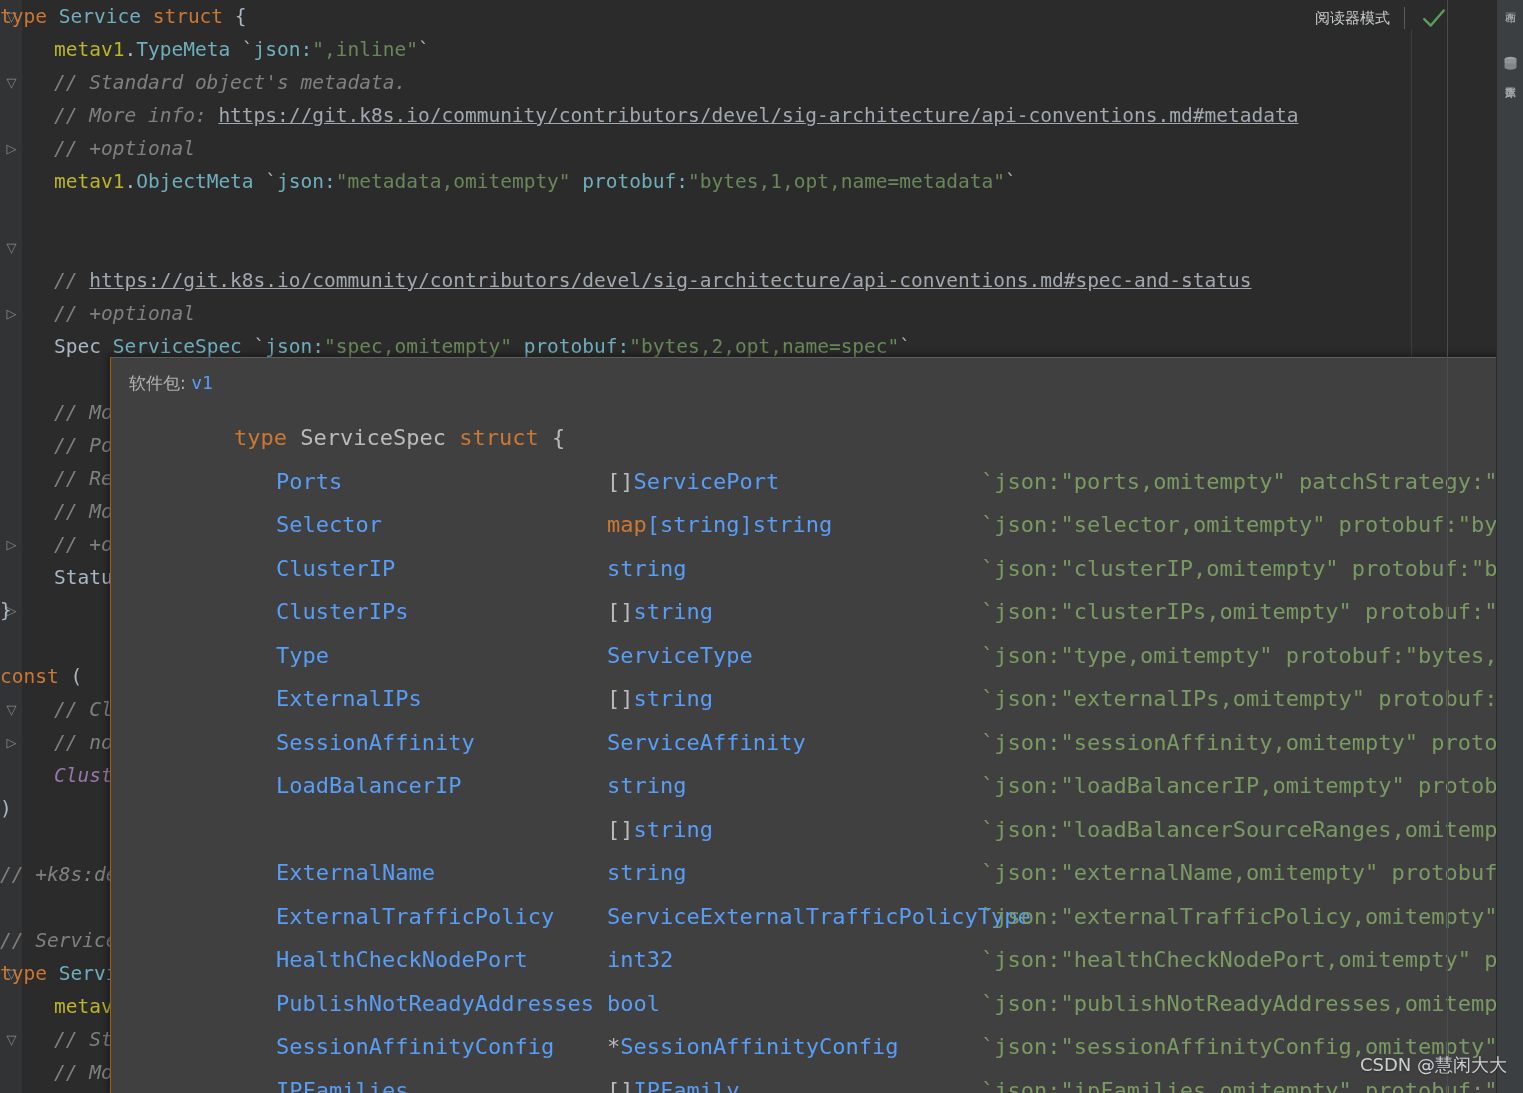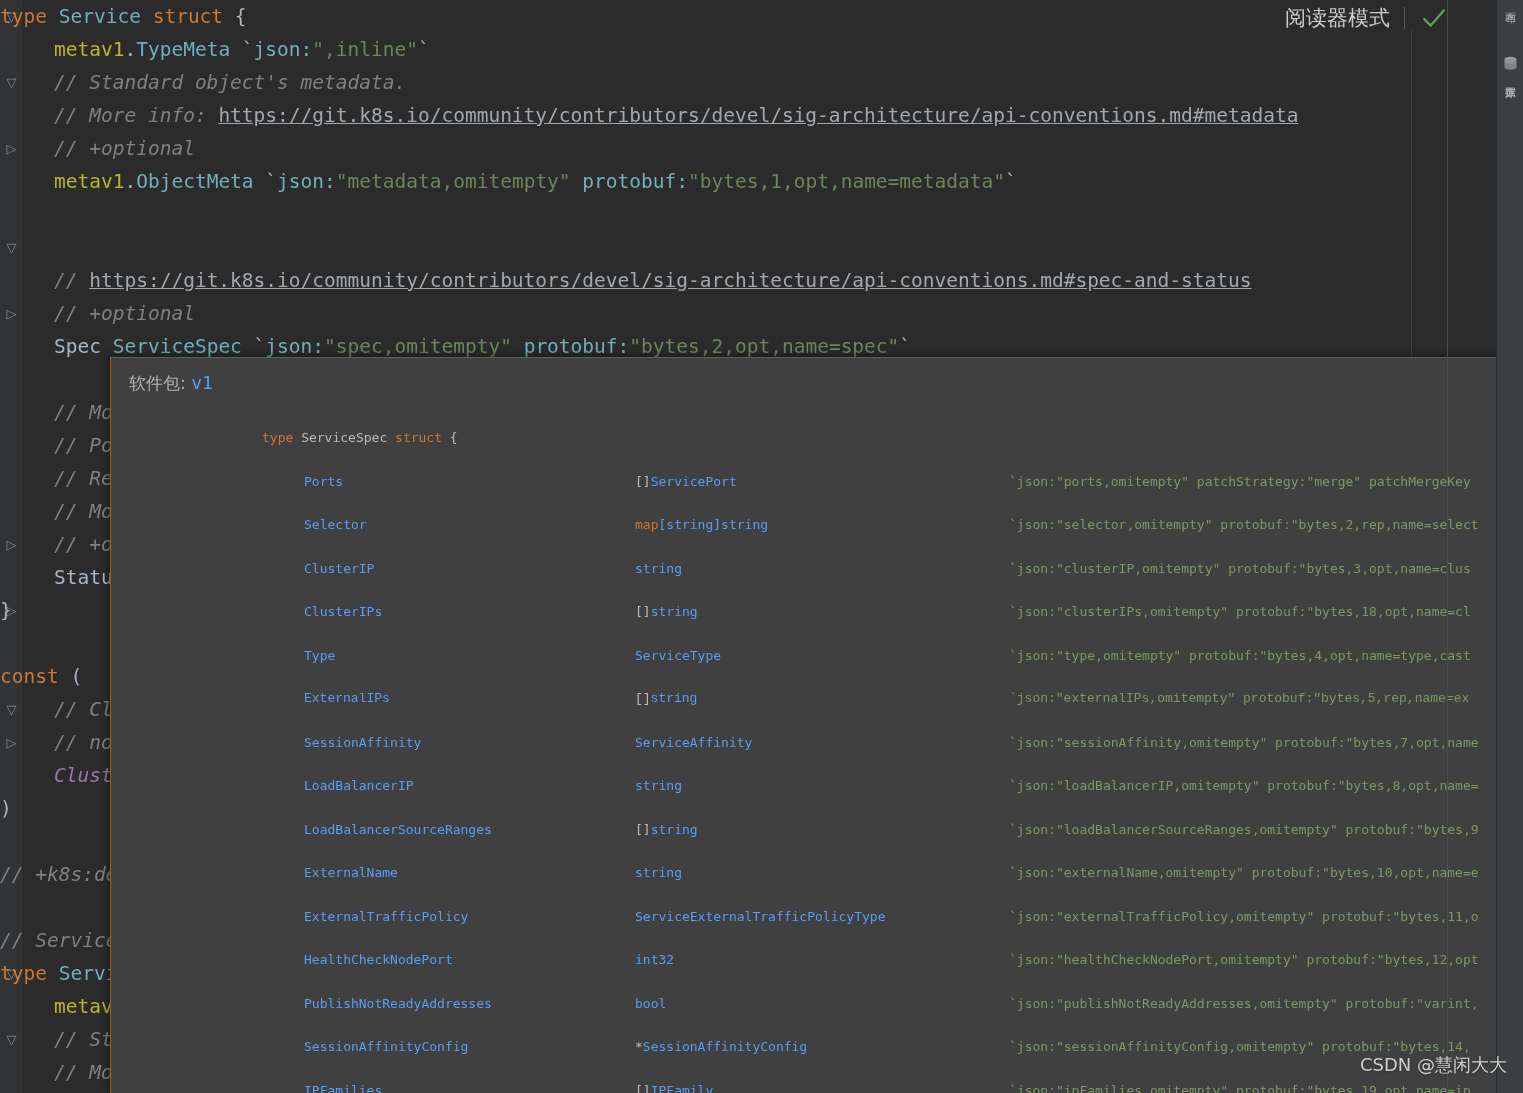--- a/index.html
+++ b/index.html
@@ -87,21 +87,21 @@
     right: 76px;
     top: 0;
     height: 36px;
     display: flex;
     align-items: center;
     gap: 0px;
     z-index: 40;
   }
   .reader-label {
     font-family: "DejaVu Sans", "Liberation Sans", sans-serif;
-    font-size: 21px;
+    font-size: 15px;
     color: #c9ccce;
     padding-right: 14px;
   }
   .reader-sep {
     width: 1px;
     height: 22px;
     background: #5a5d5f;
     margin-right: 16px;
   }
   .check-icon {
@@ -196,24 +196,23 @@
     width: 1413px;
     height: 680px;
     overflow: hidden;
   }
   .p-line {
     position: absolute;
     left: 0;
     height: 43.5px;
     line-height: 43.5px;
     white-space: pre;
-    font-size: 13px;
+    font-size: 22px;
     font-family: "DejaVu Sans Mono", "Liberation Mono", monospace;
     color: #bbbbbb;
-    margin-left: 28px;
   }
   .p-head { color: #bbbbbb; }
   .p-kw   { color: #cc7832; }
   .p-name { color: #589df6; }
   .p-type { color: #589df6; }
   .p-punct{ color: #bbbbbb; }
   .p-tag  { color: #7a9a62; }
 
   .fname { position: absolute; left: 165px; }
   .ftype { position: absolute; left: 496px; }
@@ -329,24 +328,24 @@
       <span class="pkgval">v1</span>
     </div>
 
     <div class="popup-code" id="popup-code">
         <div class="p-line" style="top: 0px; padding-left: 123px;"><span class="p-kw">type</span><span class="p-punct"> </span><span class="p-head">ServiceSpec</span><span class="p-punct"> </span><span class="p-kw">struct</span><span class="p-punct"> </span><span class="p-punct">{</span></div>
         <div class="p-line" style="top: 43.5px; left: 0px; width: 1413px;"><span class="p-name fname">Ports</span><span class="ftype"><span class="p-punct">[]</span><span class="p-type">ServicePort</span></span><span class="p-tag ftag">`json:"ports,omitempty" patchStrategy:"merge" patchMergeKey</span></div>
         <div class="p-line" style="top: 87px; left: 0px; width: 1413px;"><span class="p-name fname">Selector</span><span class="ftype"><span class="p-kw">map</span><span class="p-type">[string]string</span></span><span class="p-tag ftag">`json:"selector,omitempty" protobuf:"bytes,2,rep,name=select</span></div>
         <div class="p-line" style="top: 130.5px; left: 0px; width: 1413px;"><span class="p-name fname">ClusterIP</span><span class="ftype"><span class="p-type">string</span></span><span class="p-tag ftag">`json:"clusterIP,omitempty" protobuf:"bytes,3,opt,name=clus</span></div>
         <div class="p-line" style="top: 174px; left: 0px; width: 1413px;"><span class="p-name fname">ClusterIPs</span><span class="ftype"><span class="p-punct">[]</span><span class="p-type">string</span></span><span class="p-tag ftag">`json:"clusterIPs,omitempty" protobuf:"bytes,18,opt,name=cl</span></div>
         <div class="p-line" style="top: 217.5px; left: 0px; width: 1413px;"><span class="p-name fname">Type</span><span class="ftype"><span class="p-type">ServiceType</span></span><span class="p-tag ftag">`json:"type,omitempty" protobuf:"bytes,4,opt,name=type,cast</span></div>
-        <div class="p-line" style="top: 261px; left: 0px; width: 1175px; font-family: Liberation Mono, monospace;"><span class="p-name fname">ExternalIPs</span><span class="ftype"><span class="p-punct">[]</span><span class="p-type">string</span></span><span class="p-tag ftag">`json:"externalIPs,omitempty" protobuf:"bytes,5,rep,name=ex</span></div>
+        <div class="p-line" style="top: 261px; left: 0px; width: 1175px;"><span class="p-name fname">ExternalIPs</span><span class="ftype"><span class="p-punct">[]</span><span class="p-type">string</span></span><span class="p-tag ftag">`json:"externalIPs,omitempty" protobuf:"bytes,5,rep,name=ex</span></div>
         <div class="p-line" style="top: 304.5px; left: 0px; width: 1413px;"><span class="p-name fname">SessionAffinity</span><span class="ftype"><span class="p-type">ServiceAffinity</span></span><span class="p-tag ftag">`json:"sessionAffinity,omitempty" protobuf:"bytes,7,opt,name</span></div>
         <div class="p-line" style="top: 348px; left: 0px; width: 1131px;"><span class="p-name fname">LoadBalancerIP</span><span class="ftype"><span class="p-type">string</span></span><span class="p-tag ftag">`json:"loadBalancerIP,omitempty" protobuf:"bytes,8,opt,name=</span></div>
-        <div class="p-line" style="top: 391.5px; left: 0px; width: 1413px;"><span class="p-name fname">LoadBalancerSourceRanges</span><span class="ftype"><span class="p-punct">[]</span><span class="p-type">string</span></span><span class="p-tag ftag">`json:"loadBalancerSourceRanges,omitempty" protobuf:"bytes,9</span></div>
+        <div class="p-line" style="top: 391.5px; left: 0px; width: 1413px;"><span class="ftype"><span class="p-punct">[]</span><span class="p-type">string</span></span><span class="p-tag ftag">`json:"loadBalancerSourceRanges,omitempty" protobuf:"bytes,9</span></div>
         <div class="p-line" style="top: 435px; left: 0px; width: 1413px;"><span class="p-name fname">ExternalName</span><span class="ftype"><span class="p-type">string</span></span><span class="p-tag ftag">`json:"externalName,omitempty" protobuf:"bytes,10,opt,name=e</span></div>
         <div class="p-line" style="top: 478.5px; left: 0px; width: 1413px;"><span class="p-name fname">ExternalTrafficPolicy</span><span class="ftype"><span class="p-type">ServiceExternalTrafficPolicyType</span></span><span class="p-tag ftag">`json:"externalTrafficPolicy,omitempty" protobuf:"bytes,11,o</span></div>
         <div class="p-line" style="top: 522px; left: 0px; width: 1413px;"><span class="p-name fname">HealthCheckNodePort</span><span class="ftype"><span class="p-type">int32</span></span><span class="p-tag ftag">`json:"healthCheckNodePort,omitempty" protobuf:"bytes,12,opt</span></div>
         <div class="p-line" style="top: 565.5px; left: 0px; width: 1413px;"><span class="p-name fname">PublishNotReadyAddresses</span><span class="ftype"><span class="p-type">bool</span></span><span class="p-tag ftag">`json:"publishNotReadyAddresses,omitempty" protobuf:"varint,</span></div>
         <div class="p-line" style="top: 609px; left: 0px; width: 1413px;"><span class="p-name fname">SessionAffinityConfig</span><span class="ftype"><span class="p-punct">*</span><span class="p-type">SessionAffinityConfig</span></span><span class="p-tag ftag">`json:"sessionAffinityConfig,omitempty" protobuf:"bytes,14,</span></div>
         <div class="p-line" style="top: 652.5px; left: 0px; width: 1413px;"><span class="p-name fname">IPFamilies</span><span class="ftype"><span class="p-punct">[]</span><span class="p-type">IPFamily</span></span><span class="p-tag ftag">`json:"ipFamilies,omitempty" protobuf:"bytes,19,opt,name=ip</span></div>
       </div>
 
     <div class="popup-scroll"></div>
   </div>

